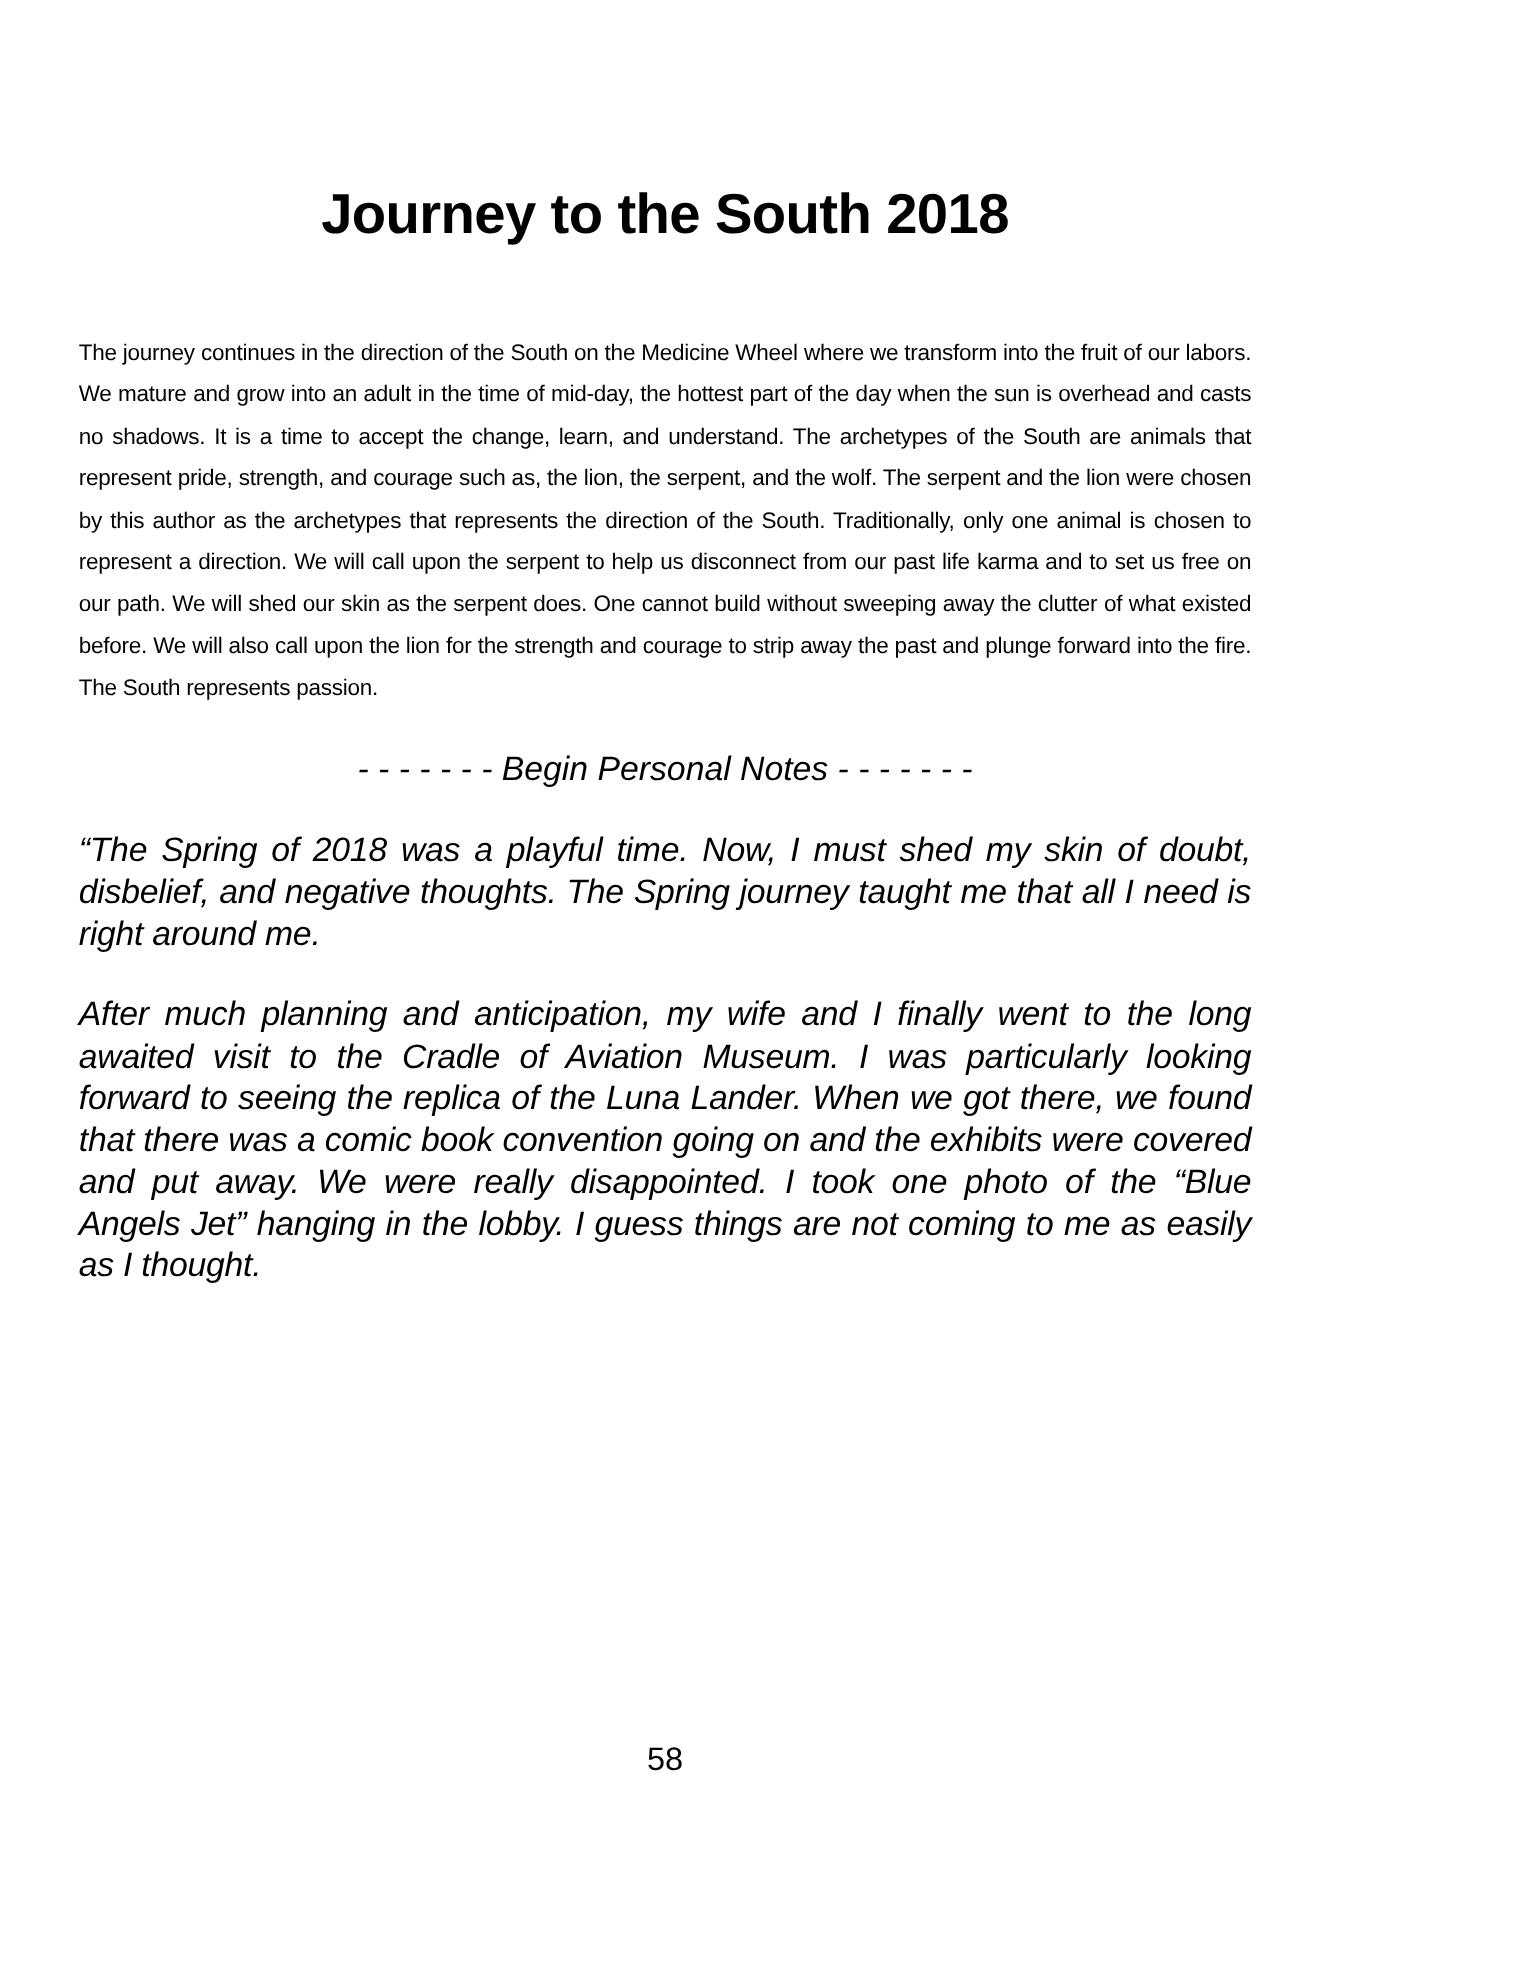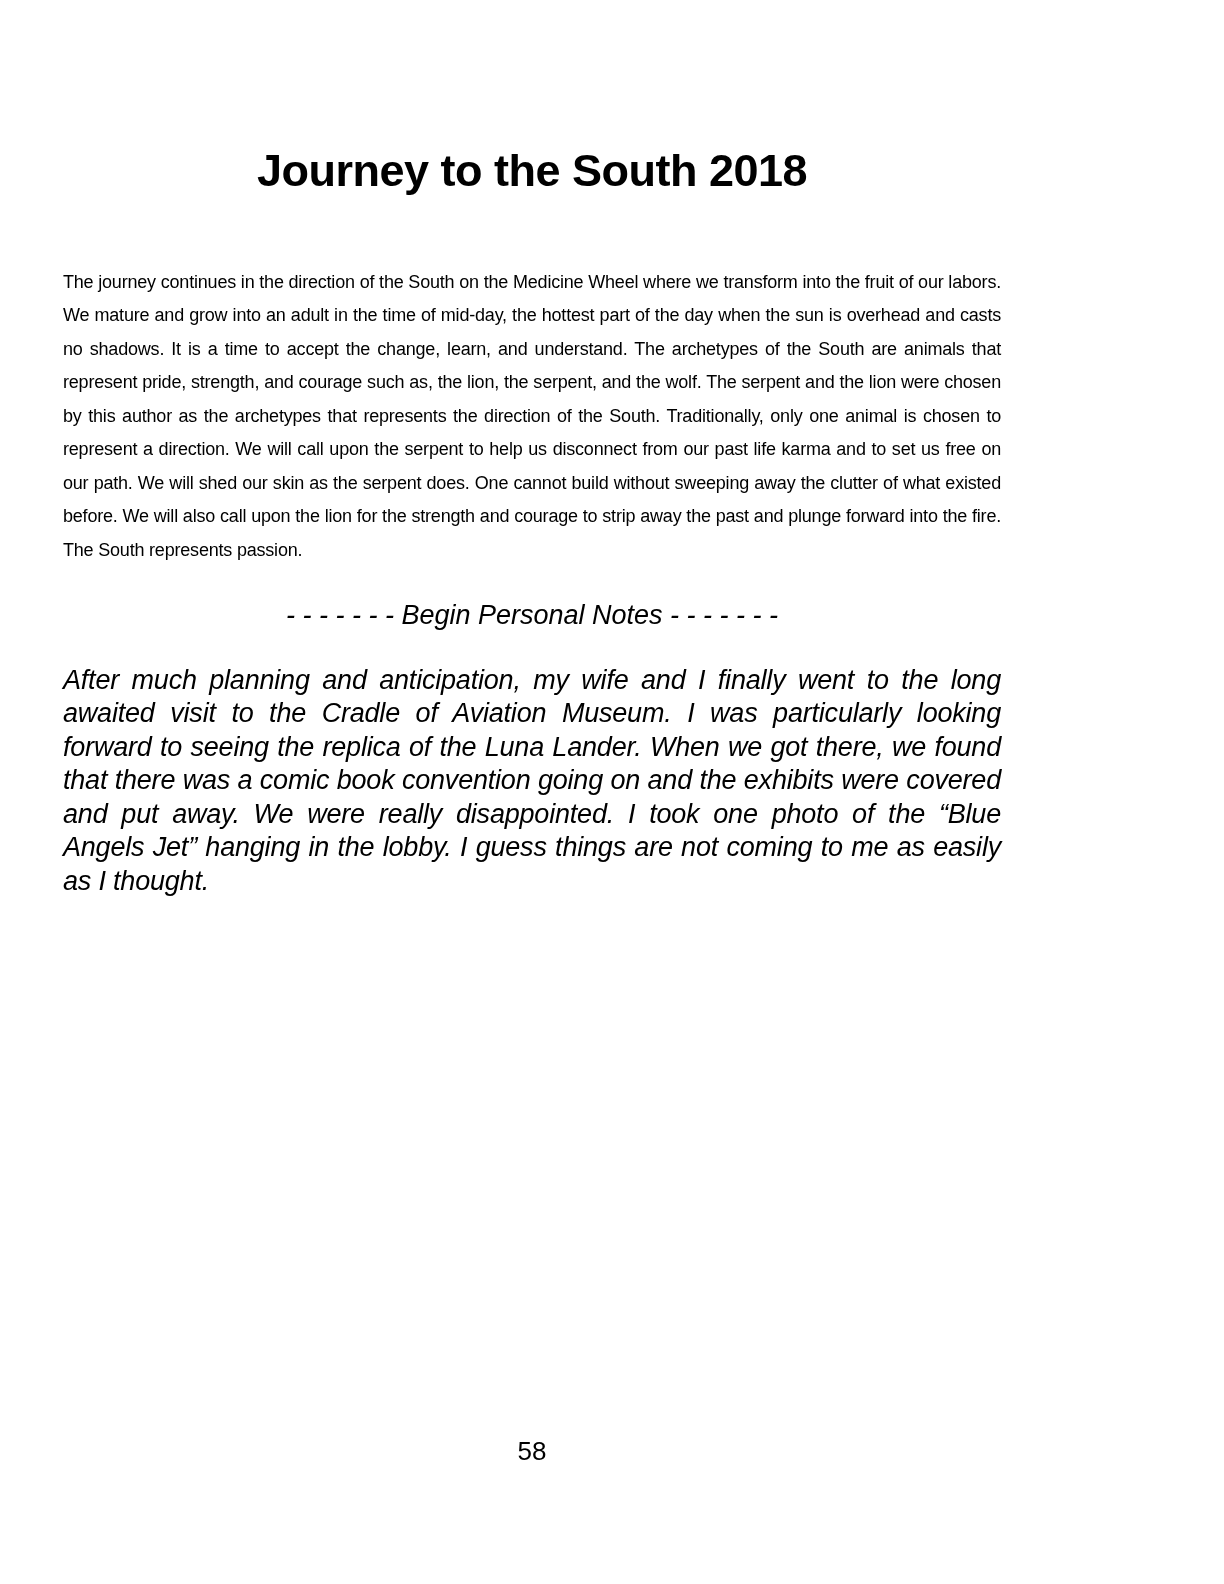--- a/index.html
+++ b/index.html
@@ -51,41 +51,42 @@
     margin: 31px 0 0 0;
     font-size: 27px;
     line-height: 33.5px;
     letter-spacing: -0.2px;
     font-style: italic;
     text-align: justify;
     color: #000000;
   }
   .page-number {
     position: absolute;
-    top: 1436px;
+    top: 1392px;
     left: 0;
     width: 100%;
     text-align: center;
     font-size: 26px;
     color: #000000;
   }
 </style>
 </head>
 <body>
 
 <div class="page">
 
   <h1 class="title">Journey to the South 2018</h1>
 
   <div class="content">
 
     <p class="body-par">The journey continues in the direction of the South on the Medicine Wheel where we transform into the fruit of our labors. We mature and grow into an adult in the time of mid-day, the hottest part of the day when the sun is overhead and casts no shadows. It is a time to accept the change, learn, and understand. The archetypes of the South are animals that represent pride, strength, and courage such as, the lion, the serpent, and the wolf. The serpent and the lion were chosen by this author as the archetypes that represents the direction of the South. Traditionally, only one animal is chosen to represent a direction. We will call upon the serpent to help us disconnect from our past life karma and to set us free on our path. We will shed our skin as the serpent does. One cannot build without sweeping away the clutter of what existed before. We will also call upon the lion for the strength and courage to strip away the past and plunge forward into the fire. The South represents passion.</p>
 
     <p class="divider">- - - - - - - Begin Personal Notes - - - - - - -</p>
 
+    <p class="note-par">“The Spring of 2018 was a playful time. Now, I must shed my skin of doubt, disbelief, and negative thoughts. The Spring journey taught me that all I need is right around me.</p>
 
     <p class="note-par">After much planning and anticipation, my wife and I finally went to the long awaited visit to the Cradle of Aviation Museum. I was particularly looking forward to seeing the replica of the Luna Lander. When we got there, we found that there was a comic book convention going on and the exhibits were covered and put away. We were really disappointed. I took one photo of the “Blue Angels Jet” hanging in the lobby. I guess things are not coming to me as easily as I thought.</p>
 
   </div>
 
   <div class="page-number">58</div>
 
 </div>
 
 </body></html>

